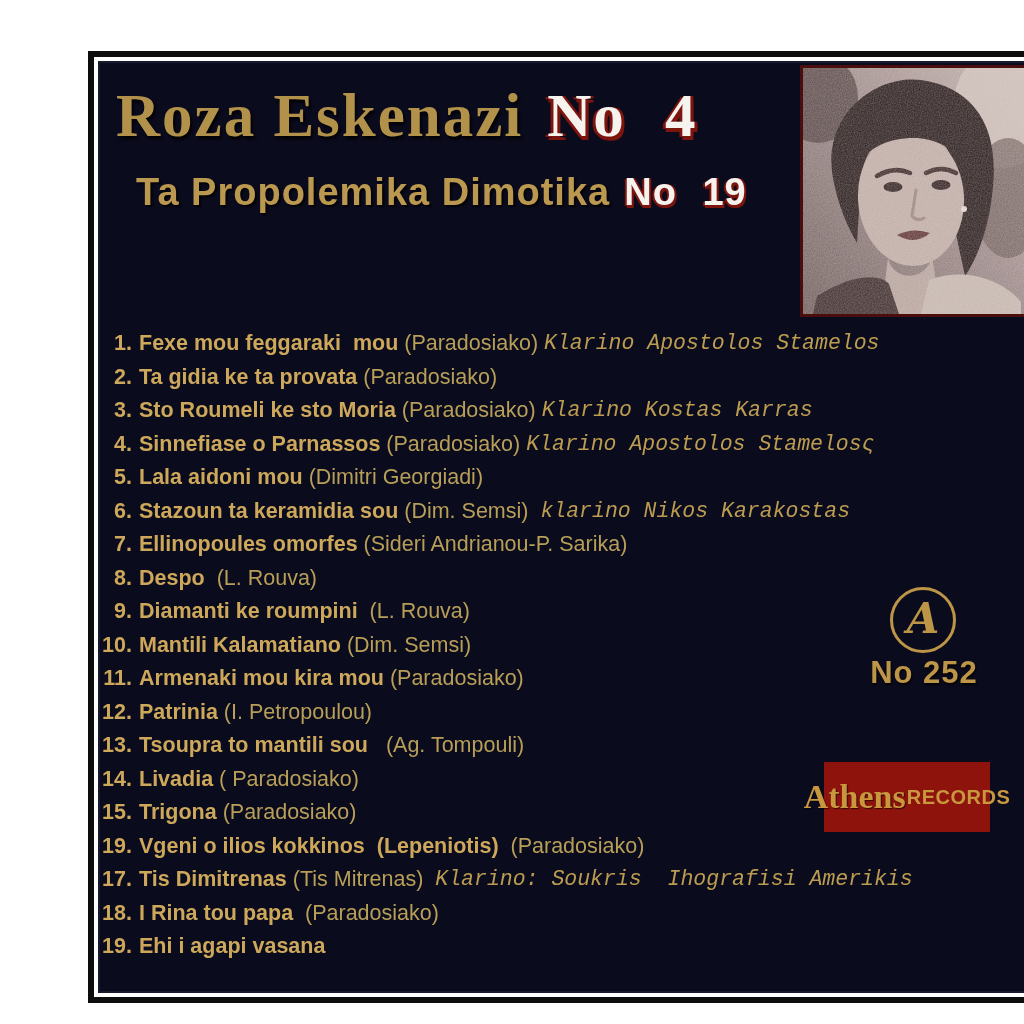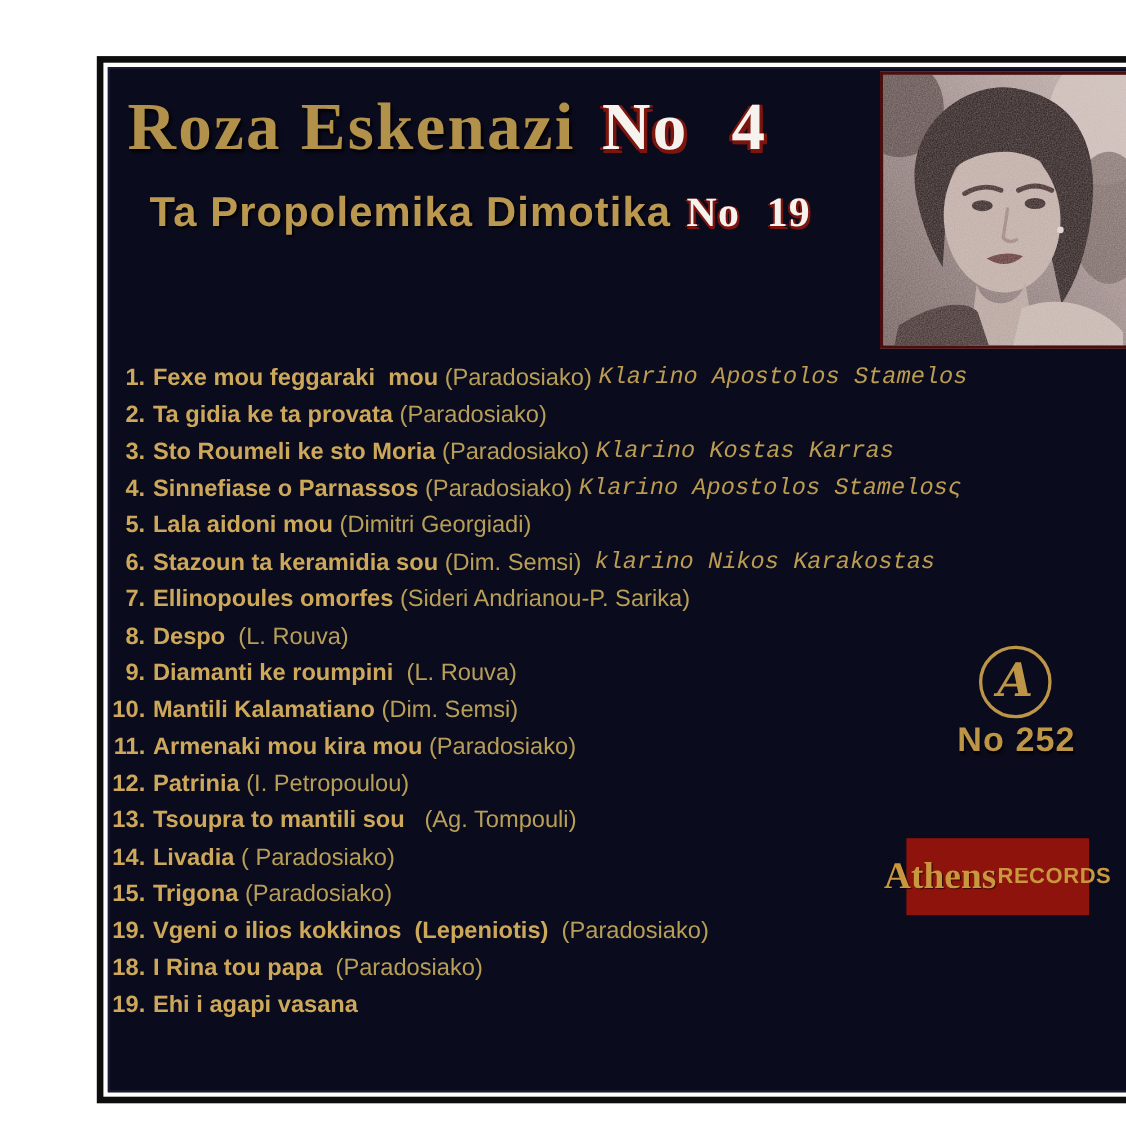--- a/index.html
+++ b/index.html
@@ -34,21 +34,20 @@
     text-shadow:-3px 1px 0 #7c150e, 3px 4px 0 #7c150e, 0 4px 0 #7c150e, 3px 0 0 #7c150e;
   }
   .subtitle-row{
     position:absolute;left:36px;top:108px;white-space:nowrap;
     font-weight:bold;font-size:38px;letter-spacing:1px;color:#bb9850;
     text-shadow:2px 2px 2px rgba(0,0,0,0.85);
   }
   .subtitle-no{
     color:#f6f2ee;margin-left:14px;word-spacing:14px;
     text-shadow:-2px 1px 0 #7c150e, 2px 3px 0 #7c150e, 0 3px 0 #7c150e, 2px 0 0 #7c150e;
-    font-family:Liberation Serif, serif;
   }
 
   
   .photo{
     position:absolute;left:700px;top:2px;width:222px;height:246px;
     box-sizing:content-box;border:3px solid #4a0e0e;background:#9a8a88;overflow:hidden;
   }
   .photo svg{display:block;width:100%;height:100%;}
 
   
@@ -155,20 +154,21 @@
           <div class="track-row"><span class="track-num">7.</span><span class="seg-bold">Ellinopoules omorfes </span><span class="seg-normal">(Sideri Andrianou-P. Sarika)</span></div>
           <div class="track-row"><span class="track-num">8.</span><span class="seg-bold">Despo  </span><span class="seg-normal">(L. Rouva)</span></div>
           <div class="track-row"><span class="track-num">9.</span><span class="seg-bold">Diamanti ke roumpini  </span><span class="seg-normal">(L. Rouva)</span></div>
           <div class="track-row"><span class="track-num">10.</span><span class="seg-bold">Mantili Kalamatiano </span><span class="seg-normal">(Dim. Semsi)</span></div>
           <div class="track-row"><span class="track-num">11.</span><span class="seg-bold">Armenaki mou kira mou </span><span class="seg-normal">(Paradosiako)</span></div>
           <div class="track-row"><span class="track-num">12.</span><span class="seg-bold">Patrinia </span><span class="seg-normal">(I. Petropoulou)</span></div>
           <div class="track-row"><span class="track-num">13.</span><span class="seg-bold">Tsoupra to mantili sou   </span><span class="seg-normal">(Ag. Tompouli)</span></div>
           <div class="track-row"><span class="track-num">14.</span><span class="seg-bold">Livadia </span><span class="seg-normal">( Paradosiako)</span></div>
           <div class="track-row"><span class="track-num">15.</span><span class="seg-bold">Trigona </span><span class="seg-normal">(Paradosiako)</span></div>
           <div class="track-row"><span class="track-num">19.</span><span class="seg-bold">Vgeni o ilios kokkinos  (Lepeniotis)  </span><span class="seg-normal">(Paradosiako)</span></div>
+          <div class="track-row"><span class="track-num">17.</span><span class="seg-bold">Tis Dimitrenas </span><span class="seg-normal">(Tis Mitrenas)  </span><span class="seg-italic">Klarino: Soukris  Ihografisi Amerikis</span></div>
           <div class="track-row"><span class="track-num">18.</span><span class="seg-bold">I Rina tou papa  </span><span class="seg-normal">(Paradosiako)</span></div>
           <div class="track-row"><span class="track-num">19.</span><span class="seg-bold">Ehi i agapi vasana</span></div>
         </div>
 
       <div class="logo-circle">
         <span class="logo-letter">A</span>
       </div>
 
       <div class="catalog-no">No 252</div>
 

